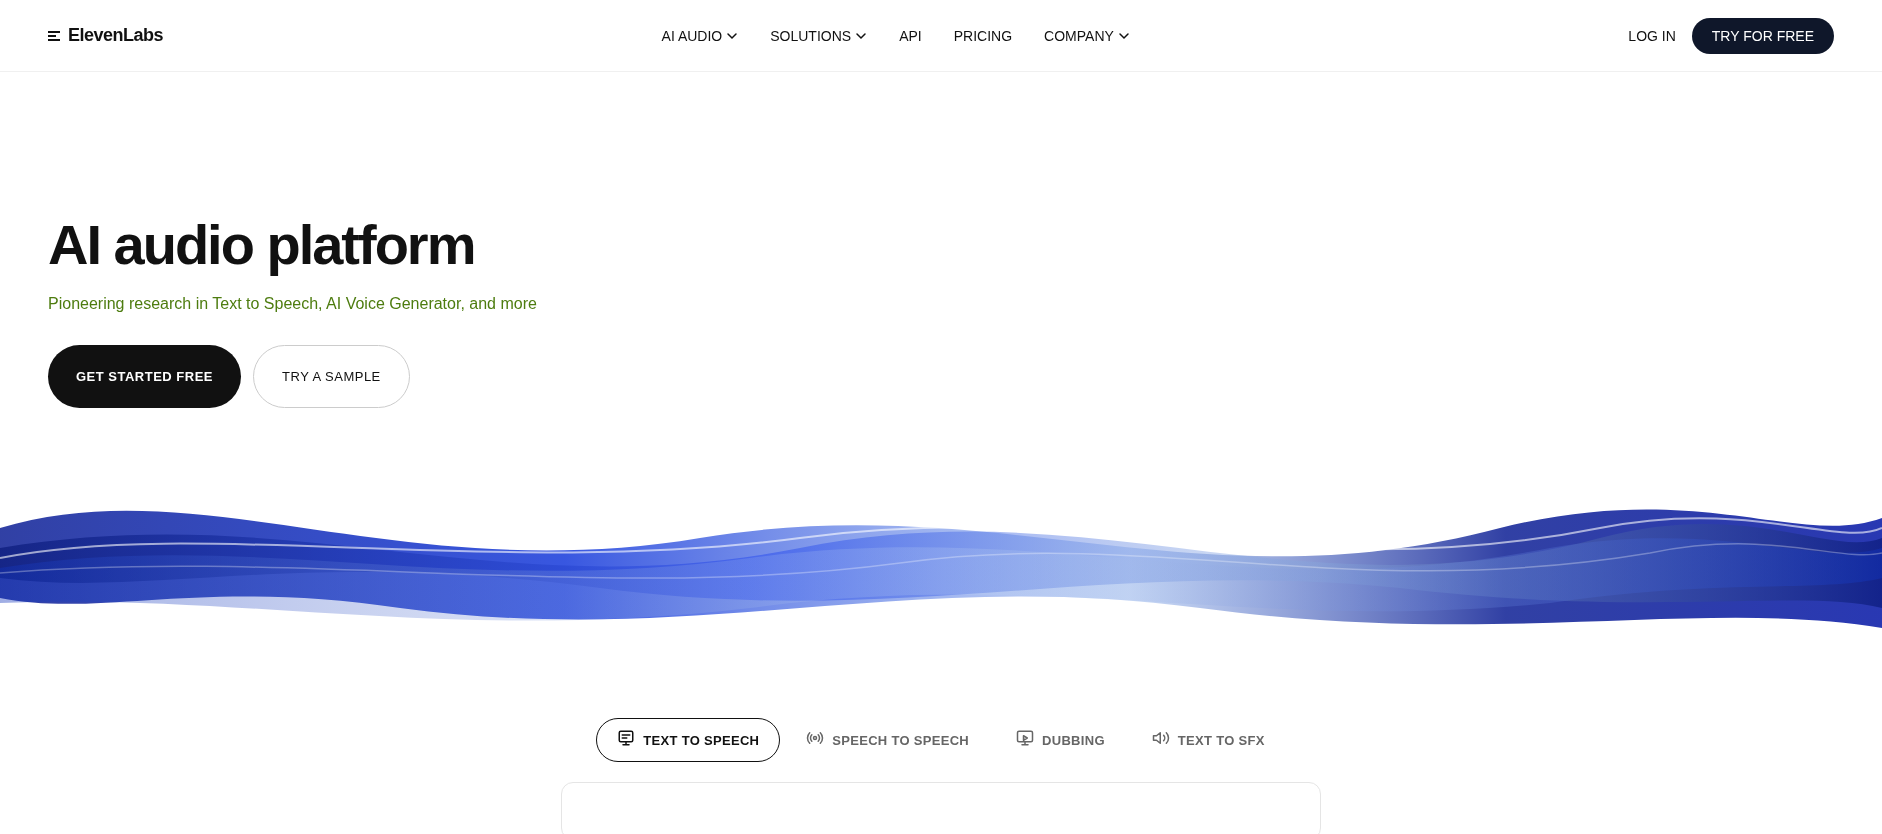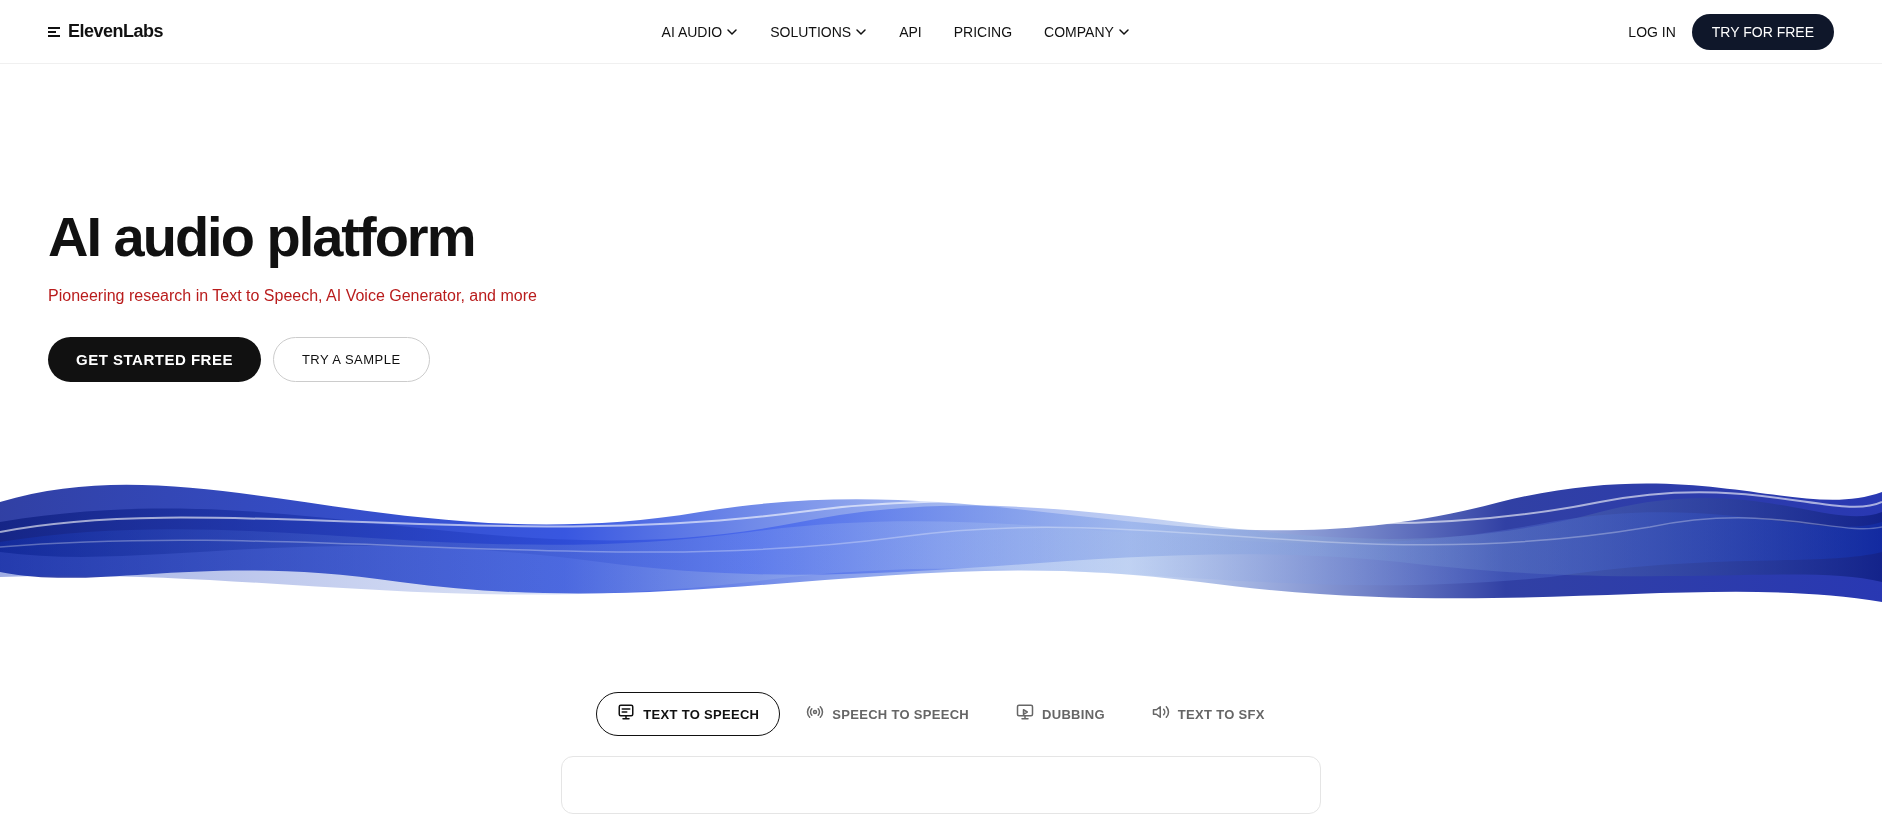--- a/index.html
+++ b/index.html
@@ -1,21 +1,21 @@
 <!DOCTYPE html>
 <html><head>
   <meta charset="utf-8">
   <style>
     * { margin: 0; padding: 0; box-sizing: border-box; }
     body { font-family: -apple-system, BlinkMacSystemFont, 'Segoe UI', Helvetica, Arial, sans-serif; background: #fff; overflow-x: hidden; }
 
     
     nav {
       display: flex; align-items: center; justify-content: space-between;
-      padding: 0 48px; height: 64px; position: relative; z-index: 10;
+      padding: 0 48px; height: 72px; position: relative; z-index: 10;
       border-bottom: 1px solid #f0f0f0;
       gap: 48px;
     }
     .nav-logo {
       font-size: 18px; font-weight: 700; letter-spacing: -0.5px; color: #111;
       display: flex; align-items: center; gap: 4px;
     }
     .nav-logo-bars { display: flex; flex-direction: column; gap: 2px; margin-right: 4px; }
     .nav-logo-bars span { display: block; height: 2px; background: #111; }
     .nav-logo-bars span:nth-child(1) { width: 12px; }
@@ -27,25 +27,25 @@
     .nav-right { display: flex; align-items: center; gap: 16px; }
     .btn-login { font-size: 14px; font-weight: 500; color: #111; cursor: pointer; background: none; border: none; }
     .btn-try-free {
       background: #0f172a; color: #fff; border: none; border-radius: 999px;
       padding: 10px 20px; font-size: 14px; font-weight: 400; cursor: pointer;
     }
 
     
     .hero { padding: 80px 48px 0; max-width: 800px; }
     .hero-title { font-size: 56px; font-weight: 800; line-height: 1.1; color: #111; letter-spacing: -2px; }
-    .hero-subtitle { font-size: 16px; color: #b91c1c; margin-top: 20px; }
+    .hero-subtitle { font-size: 16px; color: #4d7c0f; margin-top: 20px; }
     .hero-buttons { display: flex; gap: 12px; margin-top: 32px; }
     .btn-get-started {
       background: #111; color: #fff; border: none; border-radius: 999px;
-      padding: 14px 28px; font-size: 15px; font-weight: 700; cursor: pointer; letter-spacing: 0.5px;
+      padding: 24px 28px; font-size: 13px; font-weight: 700; cursor: pointer; letter-spacing: 0.5px;
     }
     .btn-try-sample {
       background: #fff; color: #111; border: 1.5px solid #ccc; border-radius: 999px;
       padding: 14px 28px; font-size: 13px; font-weight: 400; cursor: pointer; letter-spacing: 0.5px;
     }
 
     
     .wave-container {
       width: 100%; height: 230px; margin-top: 40px; position: relative; overflow: hidden;
     }

